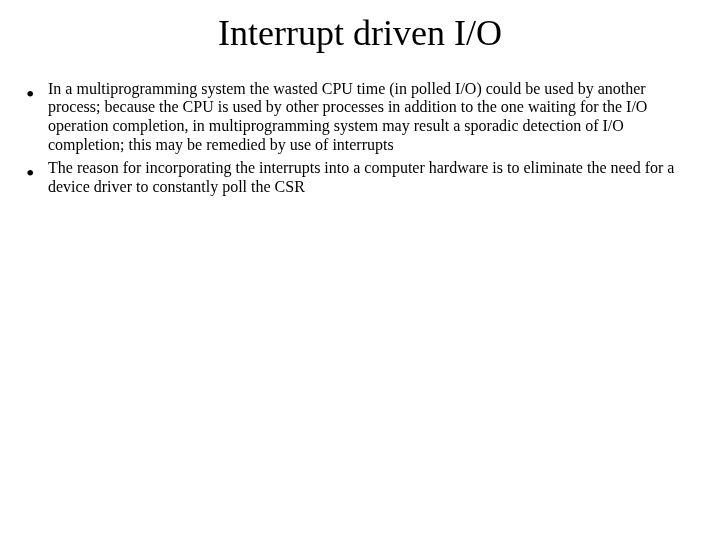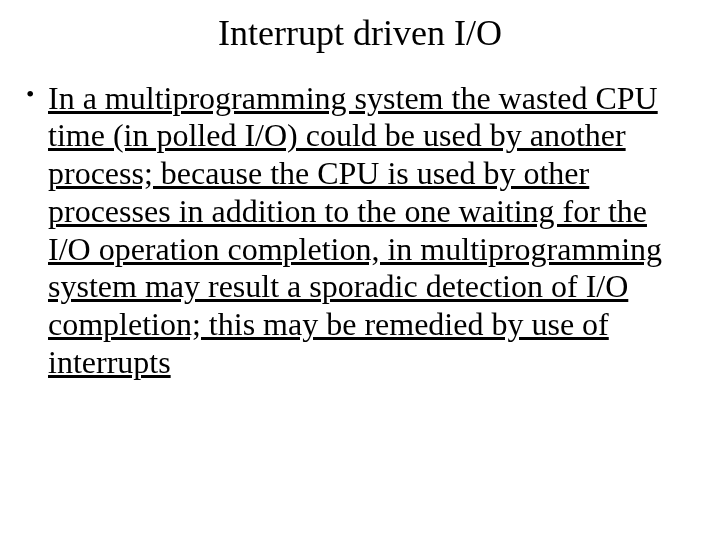--- a/index.html
+++ b/index.html
@@ -25,35 +25,35 @@
     margin: 0 0 26px 0;
     font-weight: normal;
   }
   ul.body {
     margin: 0;
     padding: 0 0 0 30px;
     list-style: none;
   }
   ul.body li {
     position: relative;
-    font-size: 32px;
+    font-size: 16px;
     line-height: 1.18;
     margin: 0 16px 4px 0;
     padding-left: 0;
-    text-decoration: underline;
   }
   ul.body li::before {
     content: "•";
     position: absolute;
     left: -22px;
     top: 0;
     font-size: 24px;
   }
 </style>
 </head>
 <body>
 
 <div class="slide">
   <h1 class="title">Interrupt driven I/O</h1>
   <ul class="body">
     <li>In a multiprogramming system the wasted CPU time (in polled I/O) could be used by another process; because the CPU is used by other processes in addition to the one waiting for the I/O operation completion, in multiprogramming system may result a sporadic detection of I/O completion; this may be remedied  by use of interrupts</li>
+    <li>The reason for incorporating the interrupts into a computer hardware is to eliminate the need for a device driver to constantly poll the CSR</li>
   </ul>
 </div>
 
 </body></html>

